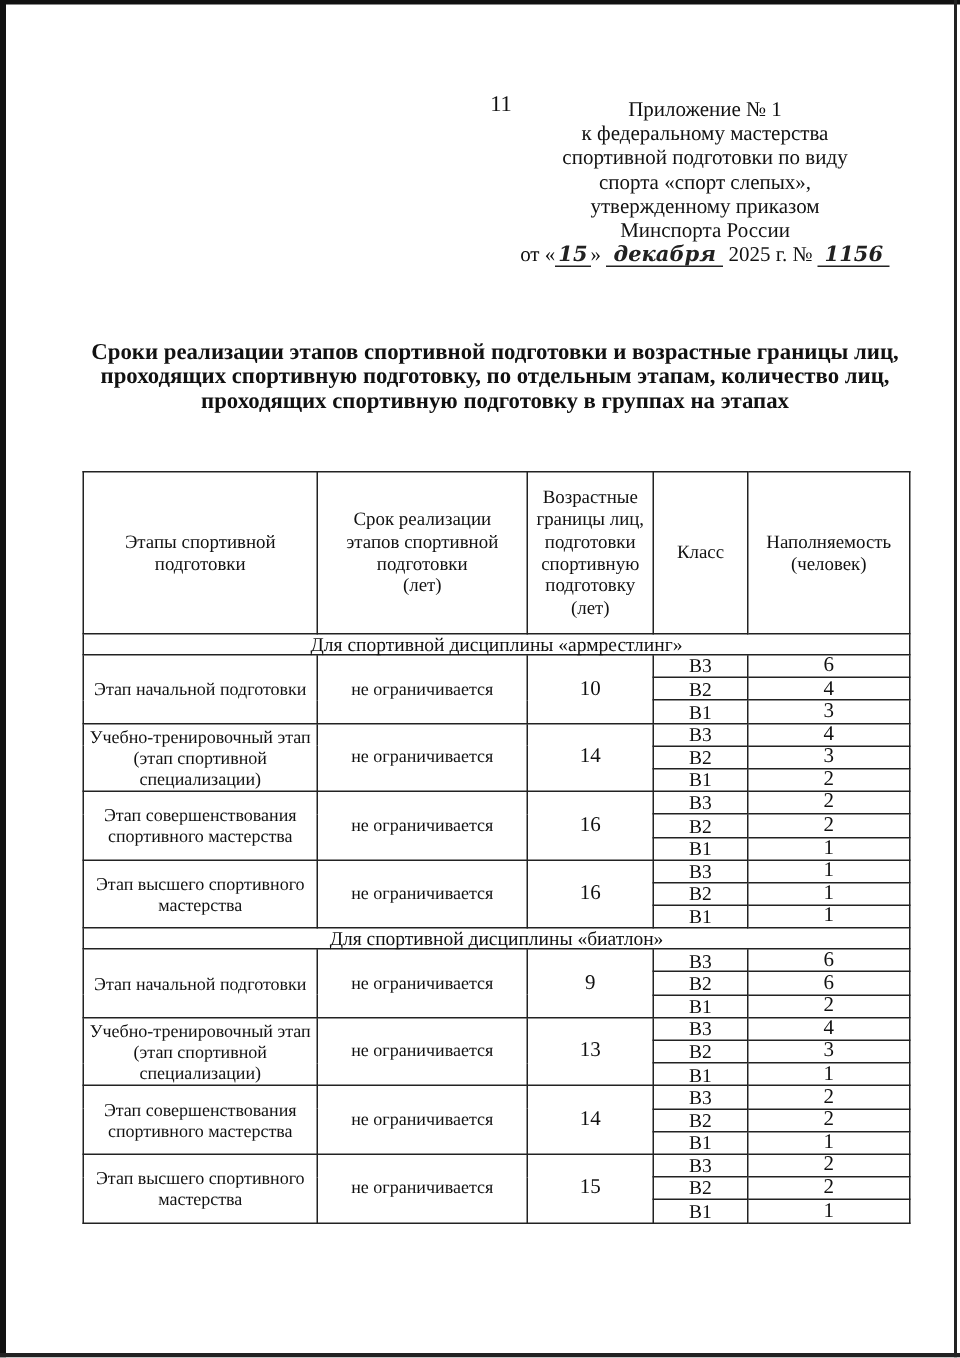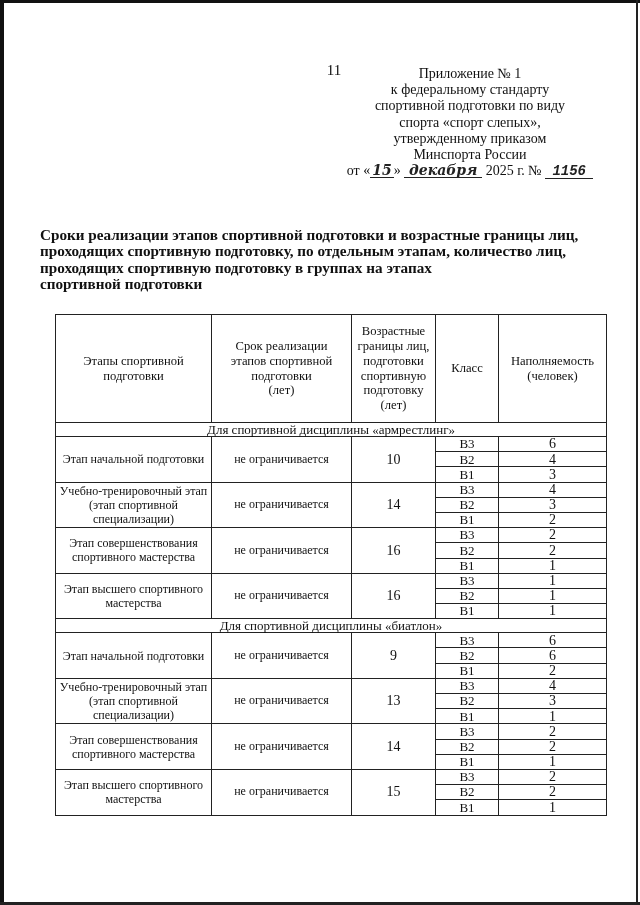--- a/index.html
+++ b/index.html
@@ -12,23 +12,23 @@
   .frame-bottom { position: absolute; left: 0; bottom: 0; width: 640px; height: 3px; background: #222; }
 
   .page-number { position: absolute; left: 322px; top: 38px; width: 24px; text-align: center; font-size: 15px; margin-top: 24px; }
 
   .appendix { position: absolute; left: 330px; top: 66px; width: 280px; text-align: center; font-size: 14px; line-height: 16.2px; }
   .appendix .line { display: block; white-space: nowrap; }
   .appendix .order-line { position: relative; left: 0px; }
   .hw { font-family: "DejaVu Serif", serif; font-style: italic; font-weight: bold; color: #222; border-bottom: 1px solid #222; padding: 0 2px; display: inline-block; line-height: 14px; }
   .hw-day { min-width: 22px; }
   .hw-month { min-width: 78px; }
-  .hw-num { min-width: 48px; font-family: Liberation Mono, monospace; }
-
-  .title { position: absolute; left: 40px; top: 227px; width: 580px; font-weight: bold; font-size: 15.2px; line-height: 16.4px; }
+  .hw-num { min-width: 48px; }
+
+  .title { position: absolute; left: 40px; top: 227px; width: 580px; text-align: center; font-weight: bold; font-size: 15.2px; line-height: 16.4px; }
   .title .line { display: block; white-space: nowrap; }
 
   table.main { position: absolute; left: 55px; top: 314px; width: 551px; border-collapse: collapse; table-layout: fixed; font-size: 12.6px; }
   table.main td, table.main th { border: 1px solid #222; text-align: center; vertical-align: middle; font-weight: normal; padding: 0 3px; }
   table.main th { font-size: 12.6px; line-height: 14.8px; height: 108px; }
   table.main col.c1 { width: 156px; }
   table.main col.c2 { width: 140px; }
   table.main col.c3 { width: 84px; }
   table.main col.c4 { width: 63px; }
   table.main col.c5 { width: 108px; }
@@ -45,33 +45,32 @@
 
 <div class="frame-top"></div>
 <div class="frame-left"></div>
 <div class="frame-right"></div>
 <div class="frame-bottom"></div>
 
 <div class="page-number">11</div>
 
 <div class="appendix">
   <span class="line">Приложение № 1</span>
-  <span class="line">к федеральному стандарту</span>
+  <span class="line">к федеральному мастерства</span>
   <span class="line">спортивной подготовки по виду</span>
   <span class="line">спорта «спорт слепых»,</span>
   <span class="line">утвержденному приказом</span>
   <span class="line">Минспорта России</span>
   <span class="line order-line"><span>от «</span><span class="hw hw-day">15</span><span>»</span> <span class="hw hw-month">декабря</span> <span>2025 г. №</span> <span class="hw hw-num">1156</span></span>
 </div>
 
 <div class="title">
   <span class="line">Сроки реализации этапов спортивной подготовки и возрастные границы лиц,</span>
   <span class="line">проходящих спортивную подготовку, по отдельным этапам, количество лиц,</span>
   <span class="line">проходящих спортивную подготовку в группах на этапах</span>
-  <span class="line">спортивной подготовки</span>
 </div>
 
 <table class="main">
   <colgroup>
     <col class="c1">
       <col class="c2">
       <col class="c3">
       <col class="c4">
       <col class="c5">
   </colgroup>

